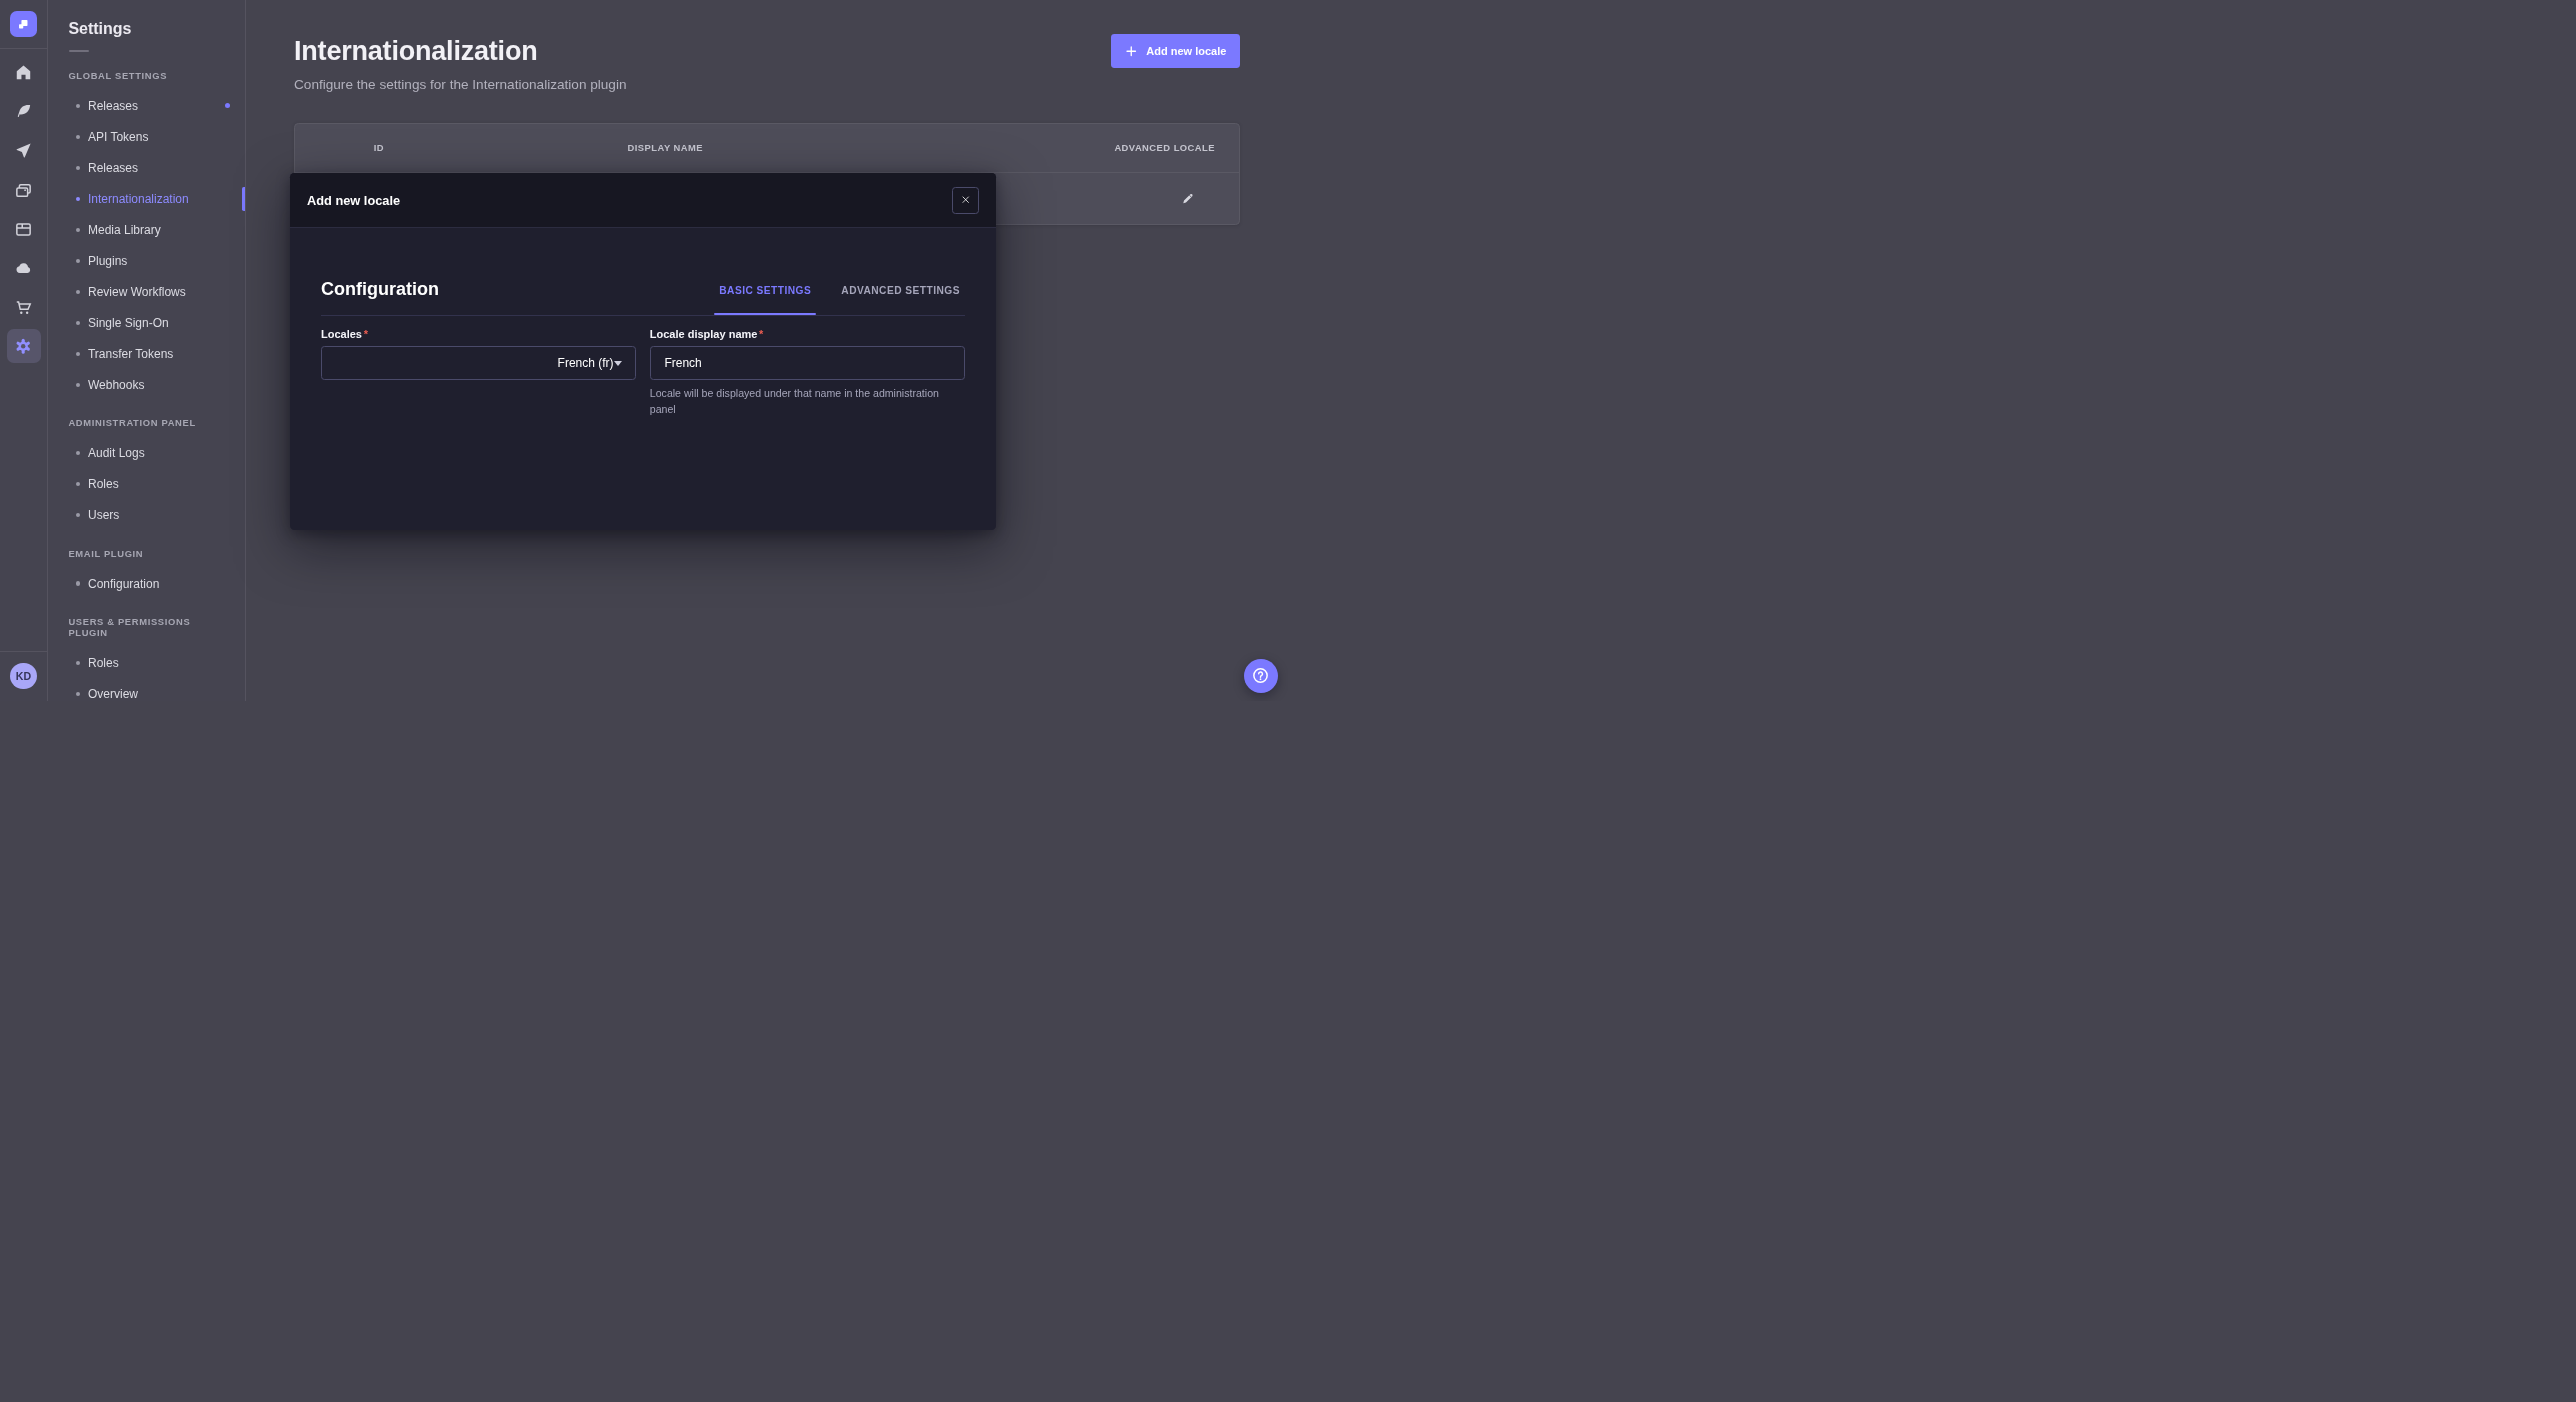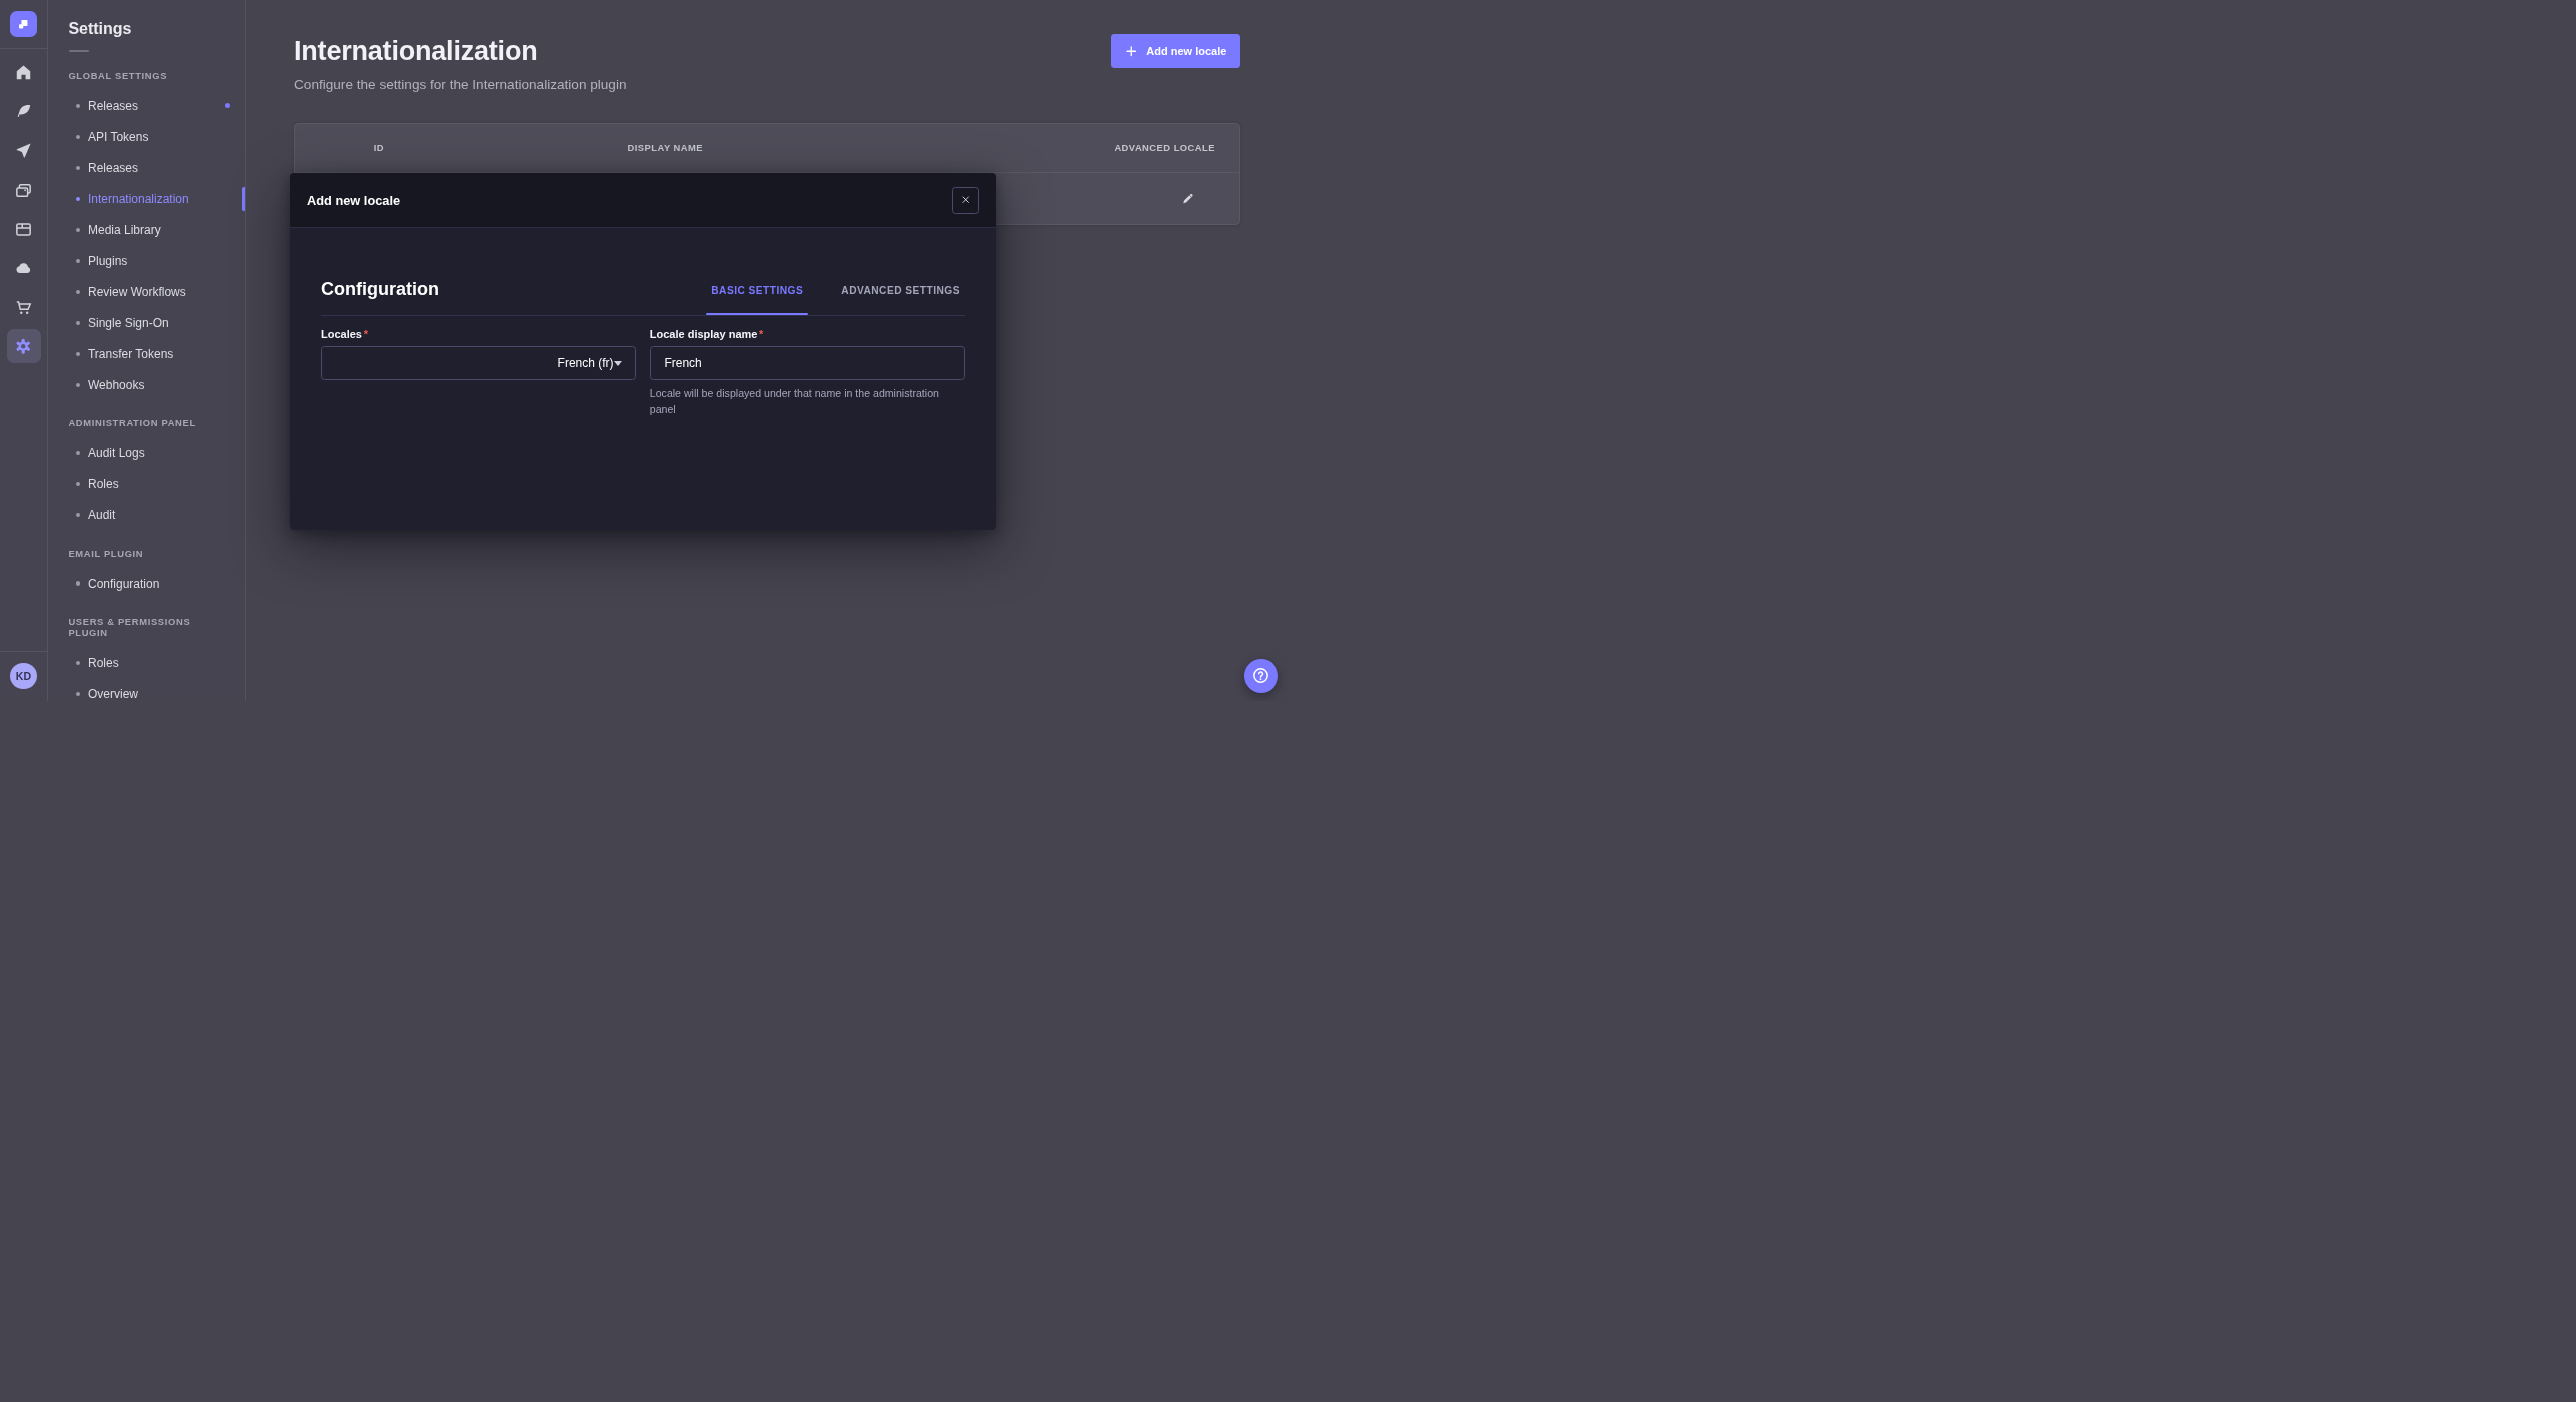--- a/index.html
+++ b/index.html
@@ -75,21 +75,21 @@
         box-shadow:0 17px 51px rgba(5,5,15,.5),0 3.4px 13.6px rgba(5,5,15,.35);}
   .modal-header{height:55px;flex-shrink:0;background:var(--chrome);border-bottom:0.9px solid var(--modal-border);
         border-radius:4.3px 4.3px 0 0;display:flex;align-items:center;justify-content:space-between;padding:0 17px;}
   .modal-title{font-size:12.8px;font-weight:700;color:#fff;margin:0;}
   .close-btn{width:27px;height:27px;border-radius:3.4px;background:transparent;border:0.9px solid var(--field-border);
         display:flex;align-items:center;justify-content:center;cursor:pointer;color:#fff;padding:0;}
   .modal-body{flex:1;padding:0 31px;overflow:hidden;}
   .config-row{display:flex;justify-content:space-between;align-items:flex-end;margin-top:51px;
         border-bottom:0.9px solid var(--divider);}
   .config-title{font-size:18px;line-height:21px;font-weight:700;color:#fff;margin:0;padding-bottom:14.5px;}
-  .tabs{display:flex;gap:28px;align-items:flex-end;}
+  .tabs{display:flex;gap:20px;align-items:flex-end;}
   .tab{font-size:10.2px;font-weight:700;letter-spacing:.045em;color:var(--text-soft);background:none;border:none;
         padding:0 5.1px 19px;position:relative;cursor:pointer;font-family:inherit;text-transform:uppercase;}
   .tab.active{color:var(--accent);}
   .tab.active::after{content:"";position:absolute;left:0;right:0;bottom:-0.9px;height:2.6px;
         background:var(--accent);border-radius:1.7px;}
   .fields{display:grid;grid-template-columns:1fr 1fr;gap:13.6px;margin-top:12px;}
   .field-label{font-size:11px;font-weight:700;color:#f5f5fa;margin-bottom:6.8px;display:flex;gap:1.7px;}
   .req{color:var(--danger);}
   .select-box{height:34px;border:0.9px solid var(--field-border);border-radius:3.4px;background:transparent;
         display:flex;align-items:center;justify-content:flex-end;padding:0 13.6px;color:#fff;
@@ -233,21 +233,21 @@
         <div class="nav-item">
           <span class="nav-bullet"></span>
           <span>Audit Logs</span>
         </div>
         <div class="nav-item">
           <span class="nav-bullet"></span>
           <span>Roles</span>
         </div>
         <div class="nav-item">
           <span class="nav-bullet"></span>
-          <span>Audit</span>
+          <span>Users</span>
         </div>
         <div class="nav-section">EMAIL PLUGIN</div>
         <div class="nav-item">
           <span class="nav-bullet"></span>
           <span>Configuration</span>
         </div>
         <div class="nav-section">USERS &amp; PERMISSIONS PLUGIN</div>
         <div class="nav-item">
           <span class="nav-bullet"></span>
           <span>Roles</span>

